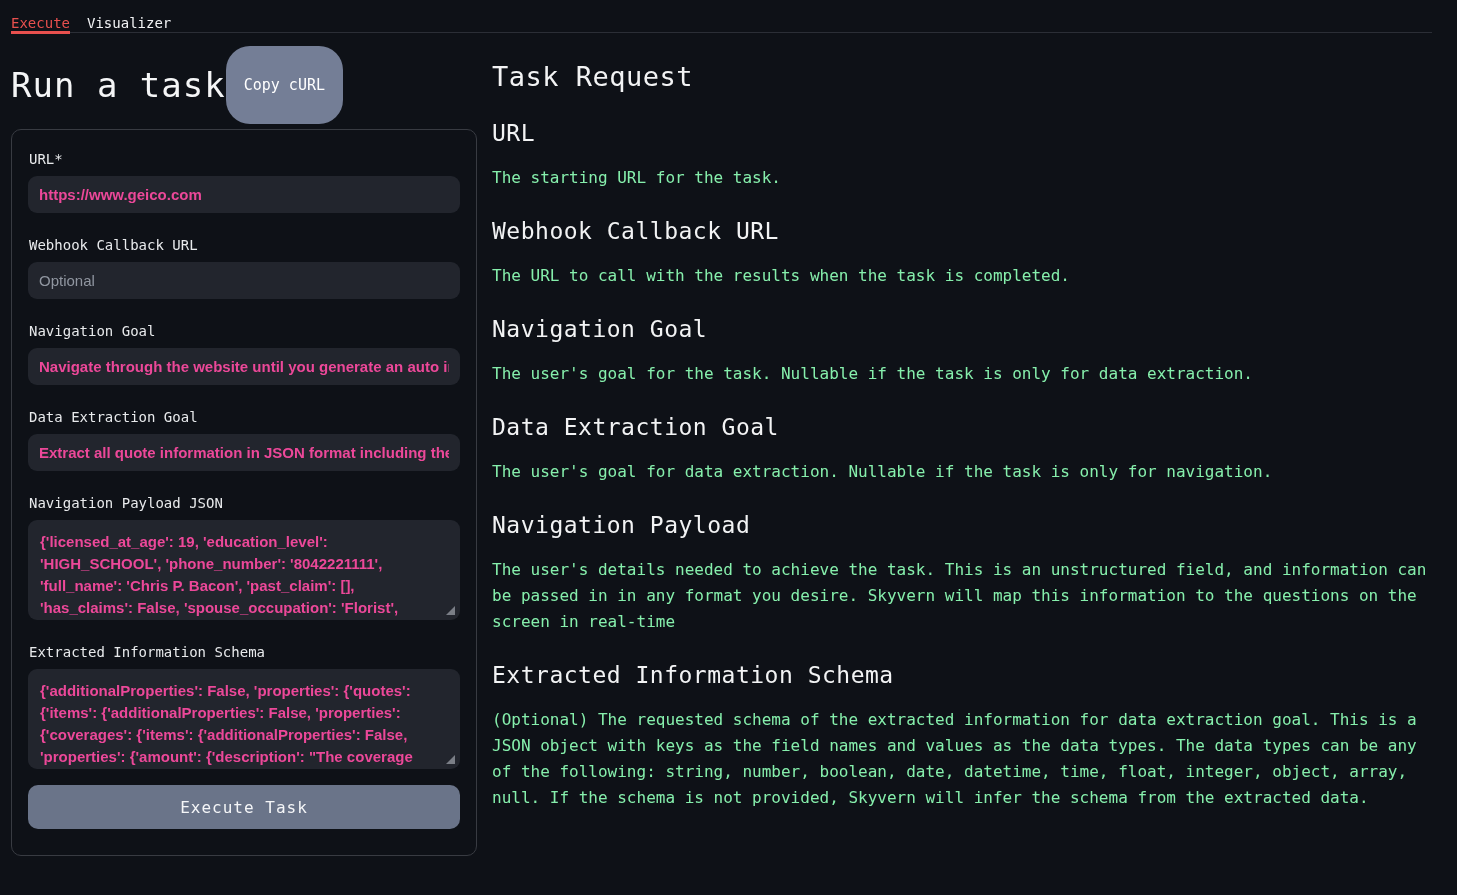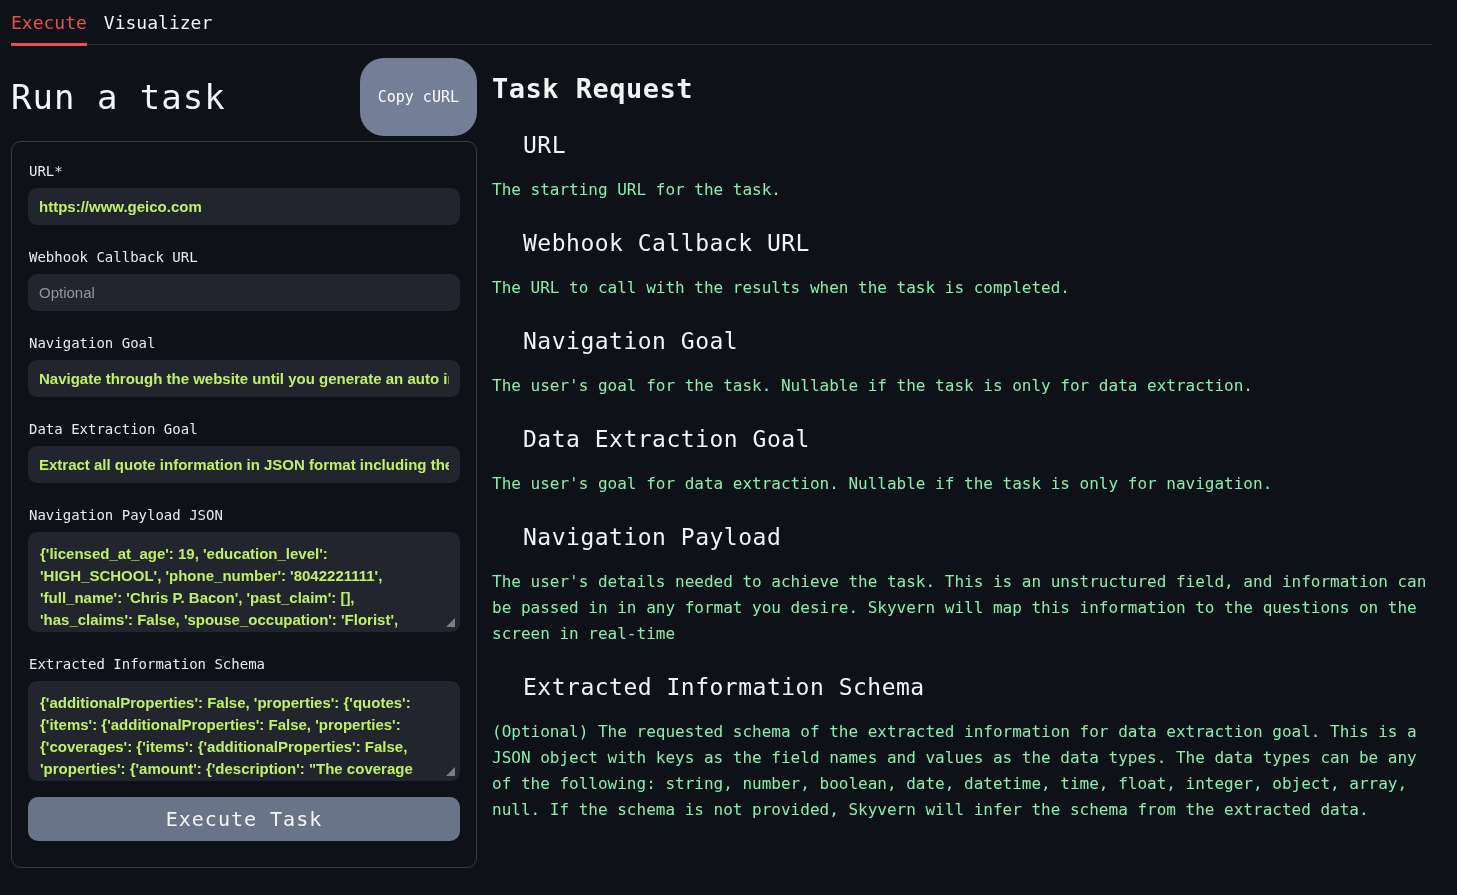--- a/index.html
+++ b/index.html
@@ -8,73 +8,73 @@
     width: 1457px; height: 895px; overflow: hidden;
     background: #0e1117;
     color: #e7e9ec;
     font-family: "DejaVu Sans Mono", "Liberation Mono", monospace;
   }
   .page { padding: 0 25px 0 11px; }
 
   
   .tabrow { display: flex; gap: 17px; border-bottom: 1px solid #2b2e36; padding-top: 15px; }
   .tab {
-    font-size: 18px; line-height: 16px; padding-bottom: 12px;
+    font-size: 14px; line-height: 16px; padding-bottom: 0;
     color: #f2f3f5; cursor: pointer; white-space: pre;
   }
   .tab.active { color: var(--accent); border-bottom: 3px solid var(--accent); margin-bottom: -2px; }
   .subrow { padding-top: 24px; }
 
   
   .main { display: flex; gap: 15px; margin-top: 28px; align-items: flex-start; }
   .leftcol { width: 466px; flex: none; }
   .rightcol { flex: 1; min-width: 0; }
 
   
-  .left-head { display: flex; justify-content: space-between; align-items: center; height: 48px; }
+  .left-head { display: flex; justify-content: flex-start; align-items: center; height: 48px; }
   .run-title { font-size: 34px; font-weight: 400; color: #f4f5f6; letter-spacing: 1px; }
   .copy-btn {
     background: var(--copy-btn); color: #ffffff; border: none; cursor: pointer;
     font-family: inherit; font-size: 15px; padding: 30px 18px; border-radius: 24px;
     white-space: pre;
   }
 
   
   .card {
     margin-top: 20px; border: 1px solid #383b42; border-radius: 10px;
     padding: 16px 16px 26px 16px;
   }
   .field-label { font-size: 14px; line-height: 18px; color: #e8eaec; margin: 4px 0 8px 1px; }
   .input-wrap { position: relative; margin-bottom: 23px; }
   .txt {
     width: 100%; background: #22252d; border: none; outline: none;
-    border-radius: 9px; color: #bef264;
+    border-radius: 9px; color: #ec4899;
     font-family: "Liberation Sans", sans-serif; font-weight: 700; font-size: 15px;
   }
   input.txt { height: 37px; padding: 0 11px; }
   textarea.txt {
     height: 100px; padding: 11px 12px 6px 12px; line-height: 22px;
     resize: none; overflow: hidden; display: block;
   }
   .txt::placeholder { color: #9096a0; font-weight: 400; opacity: 1; }
   .grip {
     position: absolute; right: 5px; bottom: 5px; width: 9px; height: 9px;
     background: #7a7e86; clip-path: polygon(100% 0, 100% 100%, 0 100%);
     cursor: nwse-resize;
   }
   .exec-btn {
     width: 100%; height: 44px; margin-top: 16px; border: none; cursor: pointer;
     background: var(--button); color: #f5f6f8; border-radius: 10px;
-    font-family: inherit; font-size: 20px; letter-spacing: 1px; white-space: pre;
+    font-family: inherit; font-size: 16px; letter-spacing: 1px; white-space: pre;
   }
 
   
   .doc { padding-top: 0; max-width: 945px; }
-  .doc-title { font-size: 27px; line-height: 32px; color: #f2f3f4; font-weight: 700; letter-spacing: .5px; }
-  .doc-sec-head { font-size: 23px; line-height: 30px; color: #f2f3f4; font-weight: 400; margin-top: 25px; letter-spacing: .5px; margin-left: 31px; }
+  .doc-title { font-size: 27px; line-height: 32px; color: #f2f3f4; font-weight: 400; letter-spacing: .5px; }
+  .doc-sec-head { font-size: 23px; line-height: 30px; color: #f2f3f4; font-weight: 400; margin-top: 25px; letter-spacing: .5px; }
   .doc-sec-body { font-size: 16px; line-height: 26px; color: #86efac; margin-top: 17px; font-weight: 400; }
 </style>
 </head>
 <body>
 
 <div class="page">
 
   <div class="tabrow">
     <div class="tab active">Execute</div>
     <div class="tab">Visualizer</div>

